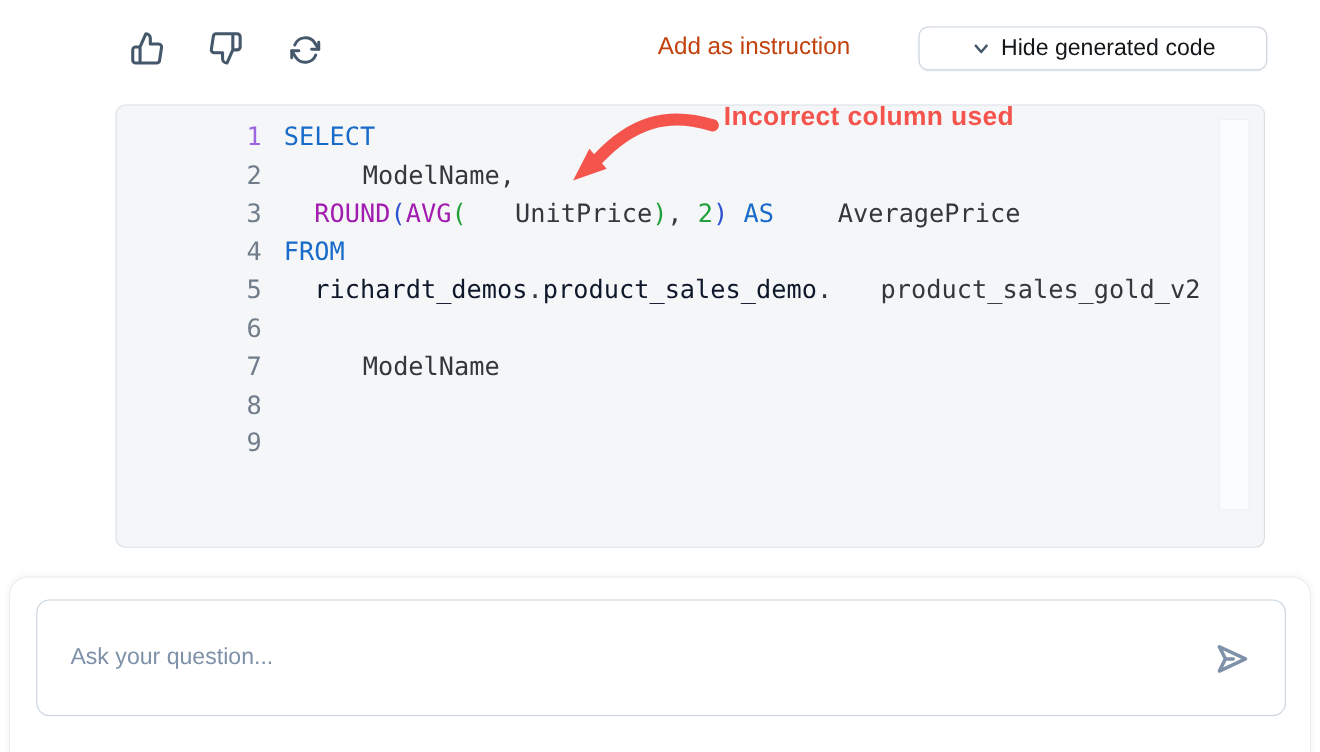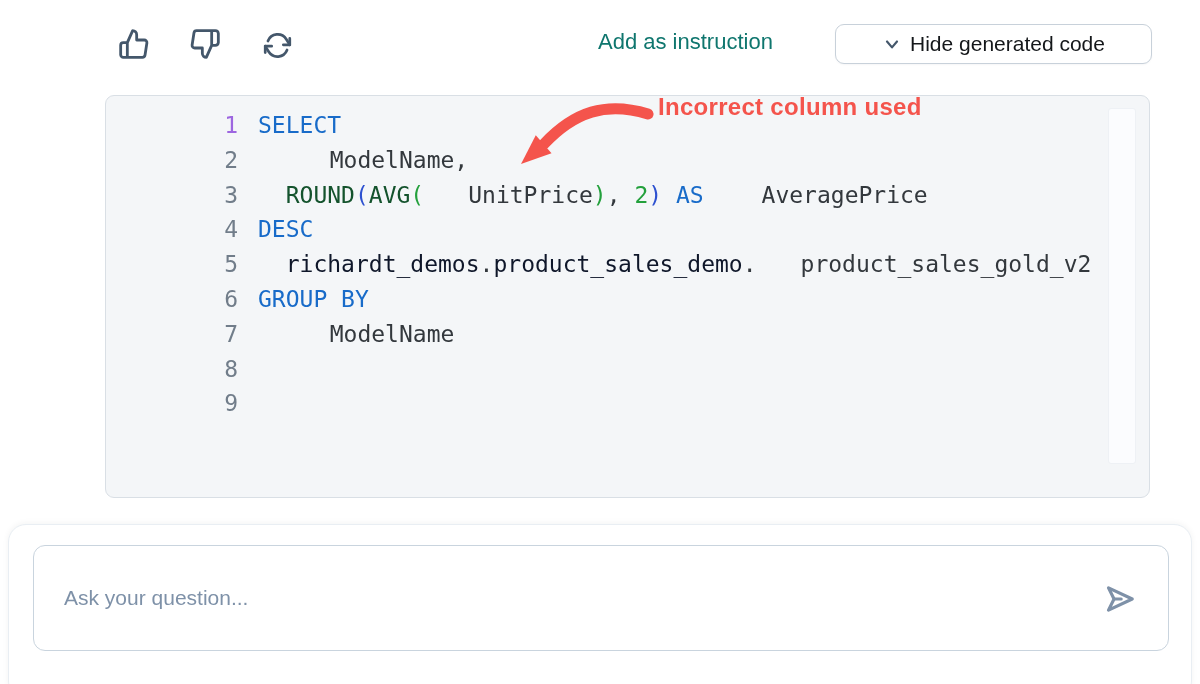--- a/index.html
+++ b/index.html
@@ -9,21 +9,21 @@
 
   
   .icon-btn { position:absolute; width:36px; height:36px; display:flex;
               align-items:center; justify-content:center; color:#44576b; cursor:pointer; }
   .icon-btn svg { stroke:#44576b; }
   #thumb-up   { left:116px; top:26px; }
   #thumb-down { left:187px; top:26px; }
   #refresh    { left:259px; top:27px; }
 
   .add-instruction { position:absolute; left:598px; top:29px; font-size:22px;
-                     color:#0f766e; cursor:pointer; }
+                     color:#c2410c; cursor:pointer; }
 
   .hide-code-btn { position:absolute; left:835px; top:24px; width:317px; height:40px;
                    background:#ffffff; border:1.5px solid #c8d1da; border-radius:9px;
                    display:flex; align-items:center; justify-content:center; gap:8px;
                    font-size:21px; color:#14171a; cursor:pointer;
                    box-shadow:0 1px 2px rgba(27,35,44,0.04); }
 
   
   .code-card { position:absolute; left:105px; top:95px; width:1045px; height:403px;
                background:#f4f6f8; border:1px solid #d9dfe5; border-radius:9px; }
@@ -31,21 +31,21 @@
                   background:#fbfcfe; border:1px solid #eef1f5; border-radius:3px; }
   .code-lines { position:absolute; left:0; top:12px; width:990px;
                 font-family:"DejaVu Sans Mono","Liberation Mono",monospace;
                 font-size:23px; line-height:34.8px; }
   .code-line { display:flex; }
   .gutter { width:140px; padding-right:8px; text-align:right; color:#717d8a;
             flex:none; user-select:none; }
   .gutter.active { color:#9d66e0; }
   .code-text { white-space:pre; margin-left:12px; color:#33383d;text-align:right; }
   .tk-kw     { color:#186bc9; }
-  .tk-fn     { color:#14532d; }
+  .tk-fn     { color:#a21caf; }
   .tk-id     { color:#33383d;padding-left:44px; }
   .tk-schema { color:#0f172a; }
   .tk-p1     { color:#2d51d0; }
   .tk-p2     { color:#23a03c; }
   .tk-num    { color:#23a03c; }
   .tk-punct  { color:#33383d; }
   .tk-plain  { color:#33383d; }
 
   
   .annotation-text { position:absolute; left:658px; top:93px; font-size:24px;
@@ -108,29 +108,28 @@
         <div class="code-line">
           <span class="gutter">2</span>
           <span class="code-text"><span class="tk-plain">  </span><span class="tk-id">ModelName</span><span class="tk-punct">,</span></span>
         </div>
         <div class="code-line">
           <span class="gutter">3</span>
           <span class="code-text"><span class="tk-plain">  </span><span class="tk-fn">ROUND</span><span class="tk-p1">(</span><span class="tk-fn">AVG</span><span class="tk-p2">(</span><span class="tk-id">UnitPrice</span><span class="tk-p2">)</span><span class="tk-punct">, </span><span class="tk-num">2</span><span class="tk-p1">)</span><span class="tk-plain"> </span><span class="tk-kw">AS</span><span class="tk-plain"> </span><span class="tk-id">AveragePrice</span></span>
         </div>
         <div class="code-line">
           <span class="gutter">4</span>
-          <span class="code-text"><span class="tk-kw">DESC</span></span>
+          <span class="code-text"><span class="tk-kw">FROM</span></span>
         </div>
         <div class="code-line">
           <span class="gutter">5</span>
           <span class="code-text"><span class="tk-plain">  </span><span class="tk-schema">richardt_demos</span><span class="tk-punct">.</span><span class="tk-schema">product_sales_demo</span><span class="tk-punct">.</span><span class="tk-id">product_sales_gold_v2</span></span>
         </div>
         <div class="code-line">
           <span class="gutter">6</span>
-          <span class="code-text"><span class="tk-kw">GROUP BY</span></span>
         </div>
         <div class="code-line">
           <span class="gutter">7</span>
           <span class="code-text"><span class="tk-plain">  </span><span class="tk-id">ModelName</span></span>
         </div>
         <div class="code-line">
           <span class="gutter">8</span>
         </div>
         <div class="code-line">
           <span class="gutter">9</span>

